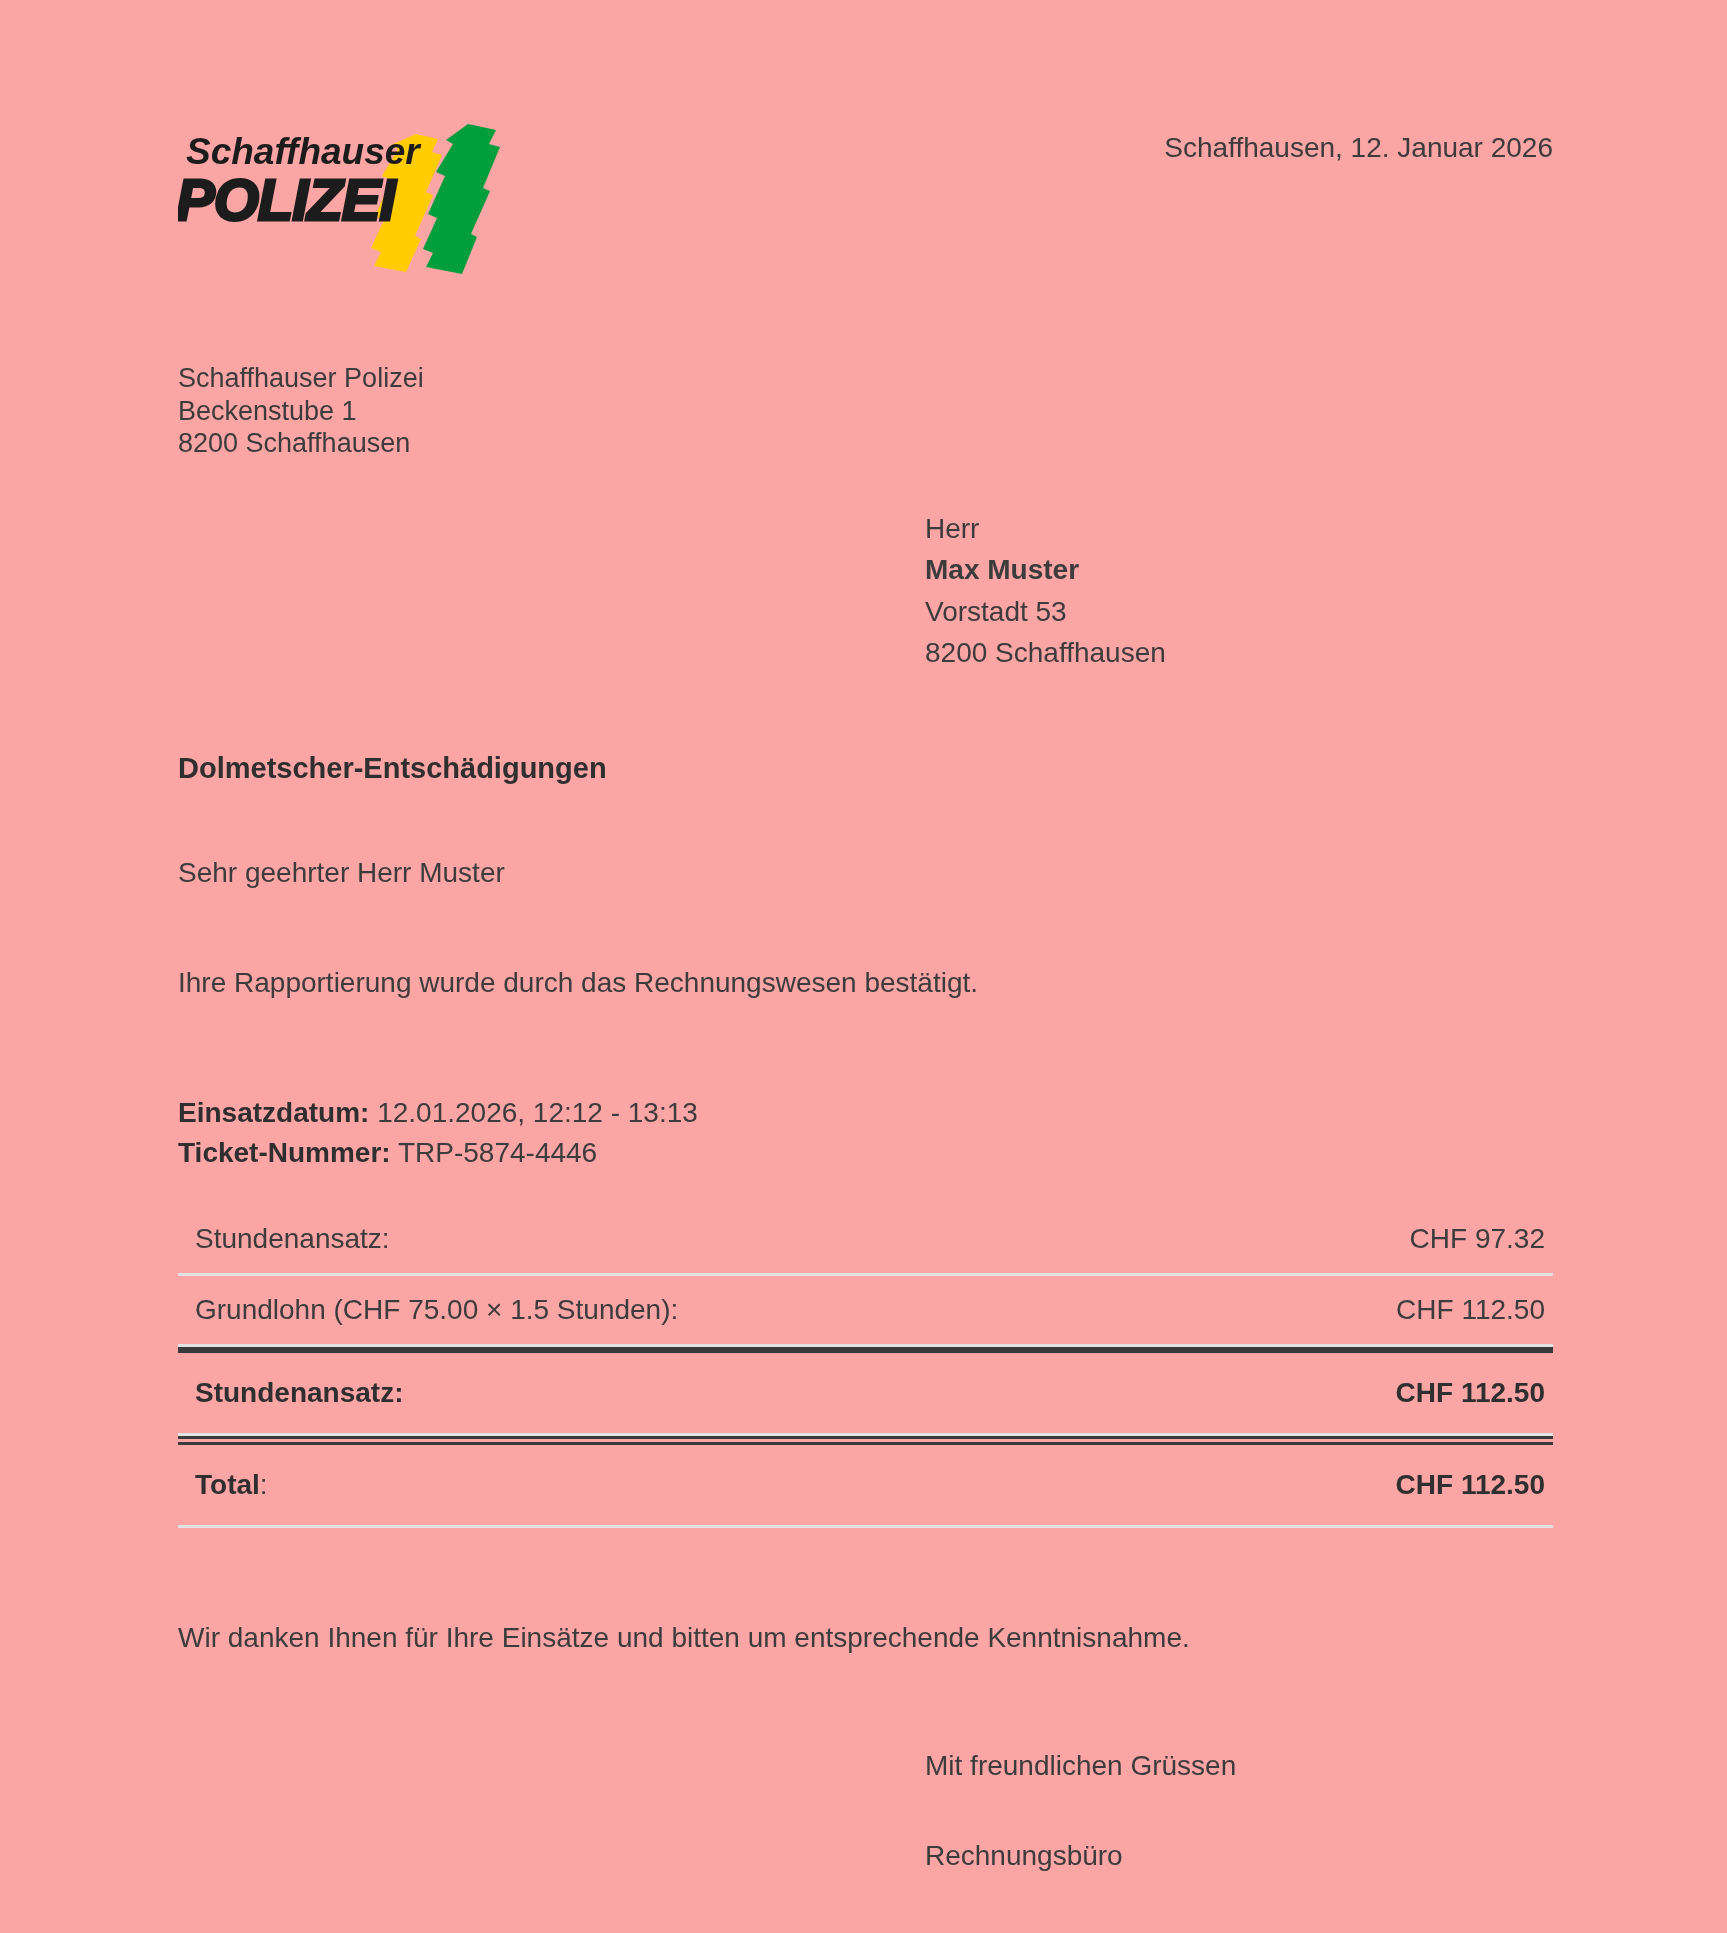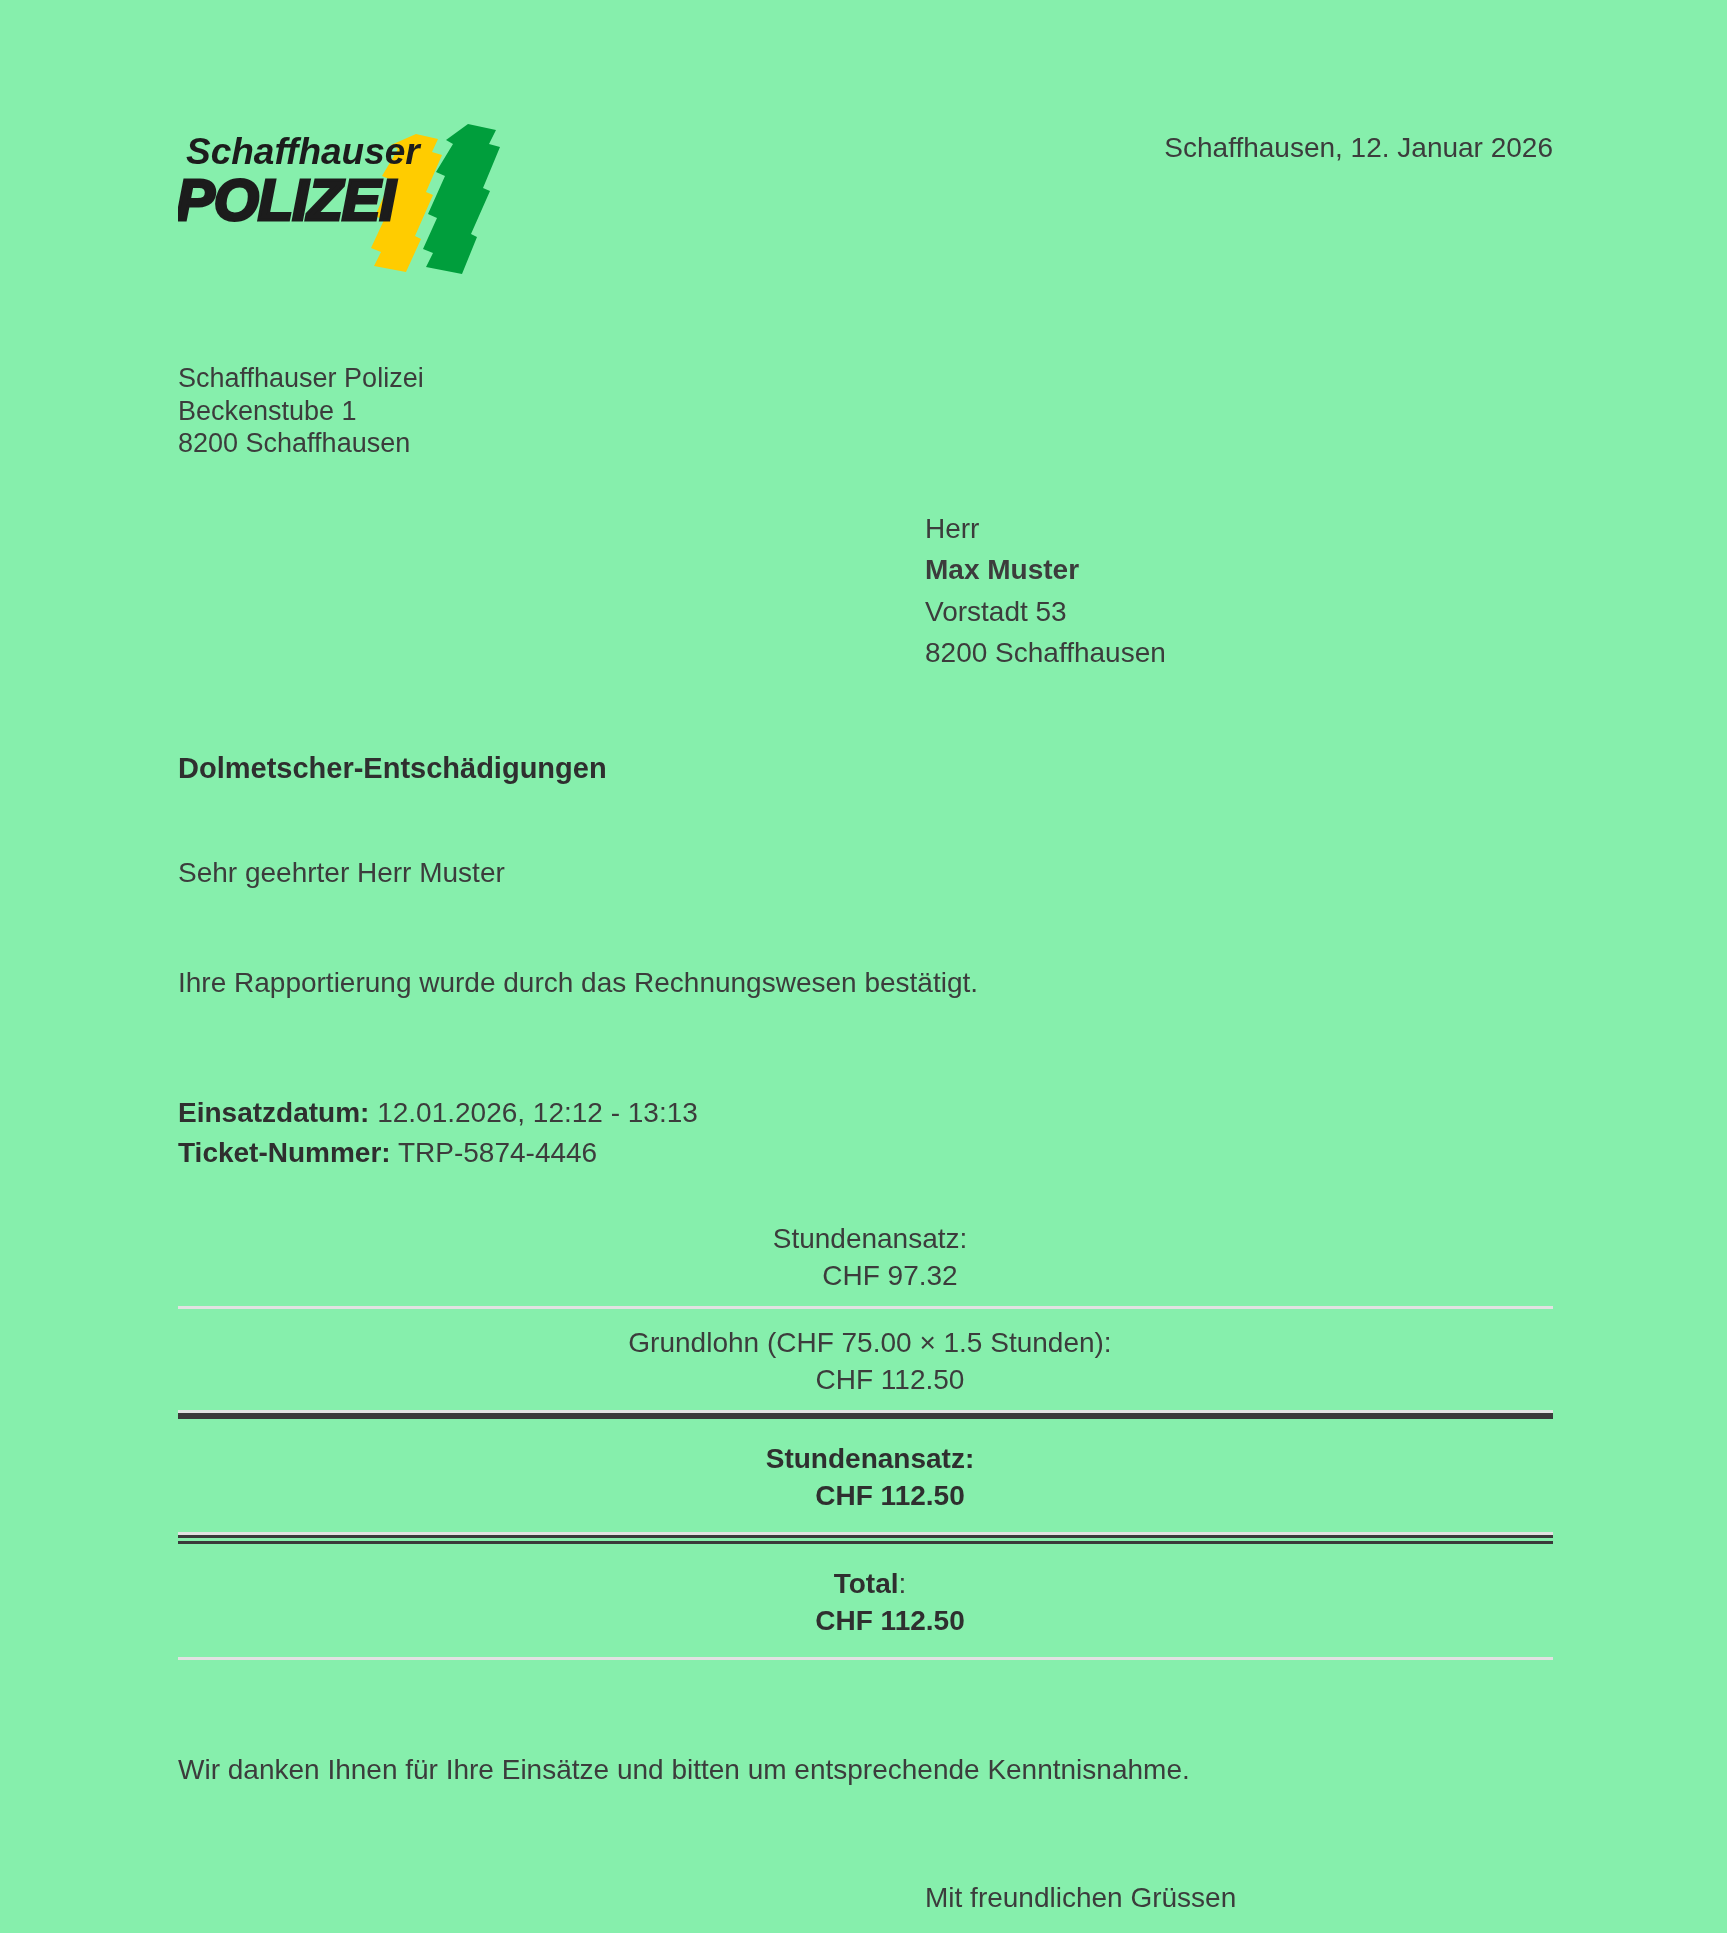--- a/index.html
+++ b/index.html
@@ -1,20 +1,20 @@
 <!DOCTYPE html>
 <html><head>
 <meta charset="utf-8">
 <style>
   html, body { margin: 0; padding: 0; background: #ffffff; }
   .page {
     position: relative;
     width: 1727px;
     height: 1933px;
-    background: #86efac;
+    background: #fca5a5;
     color: #3c3c3c;
     font-family: "Liberation Sans", sans-serif;
     font-size: 28px;
     overflow: hidden;
     box-sizing: border-box;
   }
   .inner { padding: 0 174px 0 178px; }
 
   .header {
     display: flex;
@@ -38,21 +38,20 @@
   .meta .label { font-weight: bold; color: #2f2f2f; }
 
   .invoice { margin-top: 32px; }
   .irow {
     display: flex;
     justify-content: space-between;
     align-items: center;
     padding: 14px 8px 14px 17px;
     line-height: 33px;
     border-bottom: 3px solid #e2e2e2;
-    flex-direction: column;
   }
   .irow .label { max-width: 800px; line-height: 40px; }
   .irow .amount { white-space: nowrap; padding-left: 40px; }
   .irow.subtotal, .irow.total { padding-top: 20px; padding-bottom: 20px; }
   .irow.subtotal .label, .irow.subtotal .amount,
   .irow.total .label, .irow.total .amount { font-weight: bold; color: #2f2f2f; }
   .irow.total .colon { font-weight: normal; color: #3c3c3c; }
   .rule-dark { height: 6px; background: #3a3a3a; border: none; }
   .rule-double {
     height: 3px;

